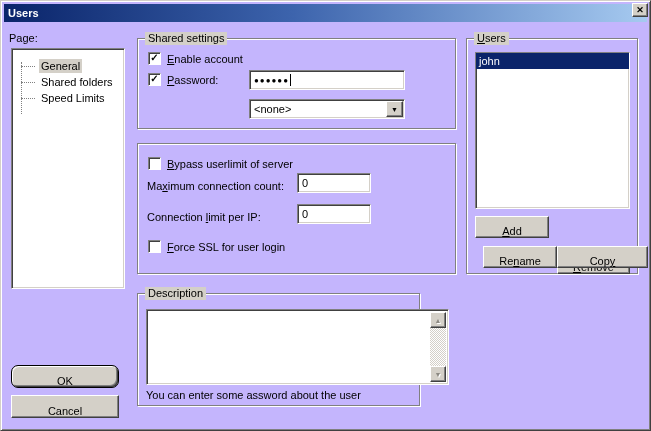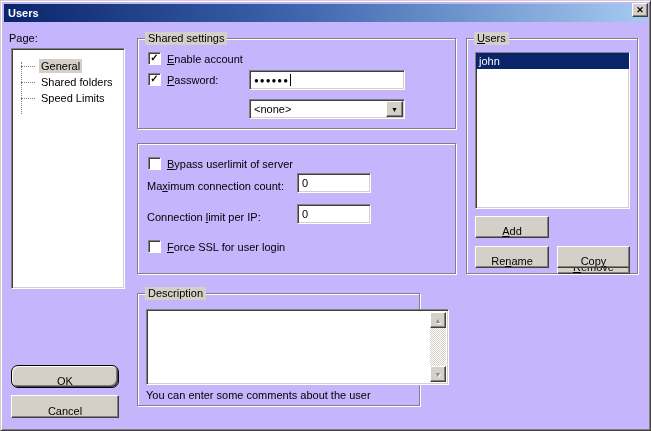--- a/index.html
+++ b/index.html
@@ -176,40 +176,40 @@
       <span></span>
       <div class="scrollbar">
         <div class="raised scroll-btn up">
           <span>▲</span>
         </div>
         <div class="raised scroll-btn down">
           <span>▼</span>
         </div>
       </div>
     </div>
-    <div class="hint-text" style="left:8px; top:95px;">You can enter some comments about the user</div>
+    <div class="hint-text" style="left:8px; top:95px;">You can enter some assword about the user</div>
   </div>
 
   <div class="groupbox" style="left:465px; top:37px; width:172px; height:236px;">
     <span class="group-label"><span></span><span class="u">U</span><span>sers</span></span>
     <div class="sunken listbox" style="left:8px; top:13px; width:155px; height:157px;">
       <div class="list-item sel">
         <span>john</span>
       </div>
     </div>
     <div class="raised btn" style="left:8px; top:177px; width:74px; height:22px;">
       <span class="lbl"><span></span><span class="u">A</span><span>dd</span></span>
     </div>
     <div class="raised btn" style="left:90px; top:177px; width:73px; height:22px;margin-top:36px;">
       <span class="lbl"><span></span><span class="u">R</span><span>emove</span></span>
     </div>
-    <div class="raised btn" style="left:8px; top:207px; width:74px; height:22px;">
+    <div class="raised btn" style="left:16px; top:207px; width:74px; height:22px;">
       <span class="lbl"><span>Re</span><span class="u">n</span><span>ame</span></span>
     </div>
-    <div class="raised btn" style="left:90px; top:207px; width:73px; height:22px;">
+    <div class="raised btn" style="left:90px; top:207px; width:91px; height:22px;">
       <span class="lbl"><span>Cop</span><span class="u">y</span><span></span></span>
     </div>
   </div>
 
   <div class="btn btn-default" style="left:10px; top:364px; width:108px; height:23px;border-radius:7px;">
     <span>OK</span>
   </div>
   <div class="raised btn" style="left:10px; top:394px; width:108px; height:23px;">
     <span>Cancel</span>
   </div>

